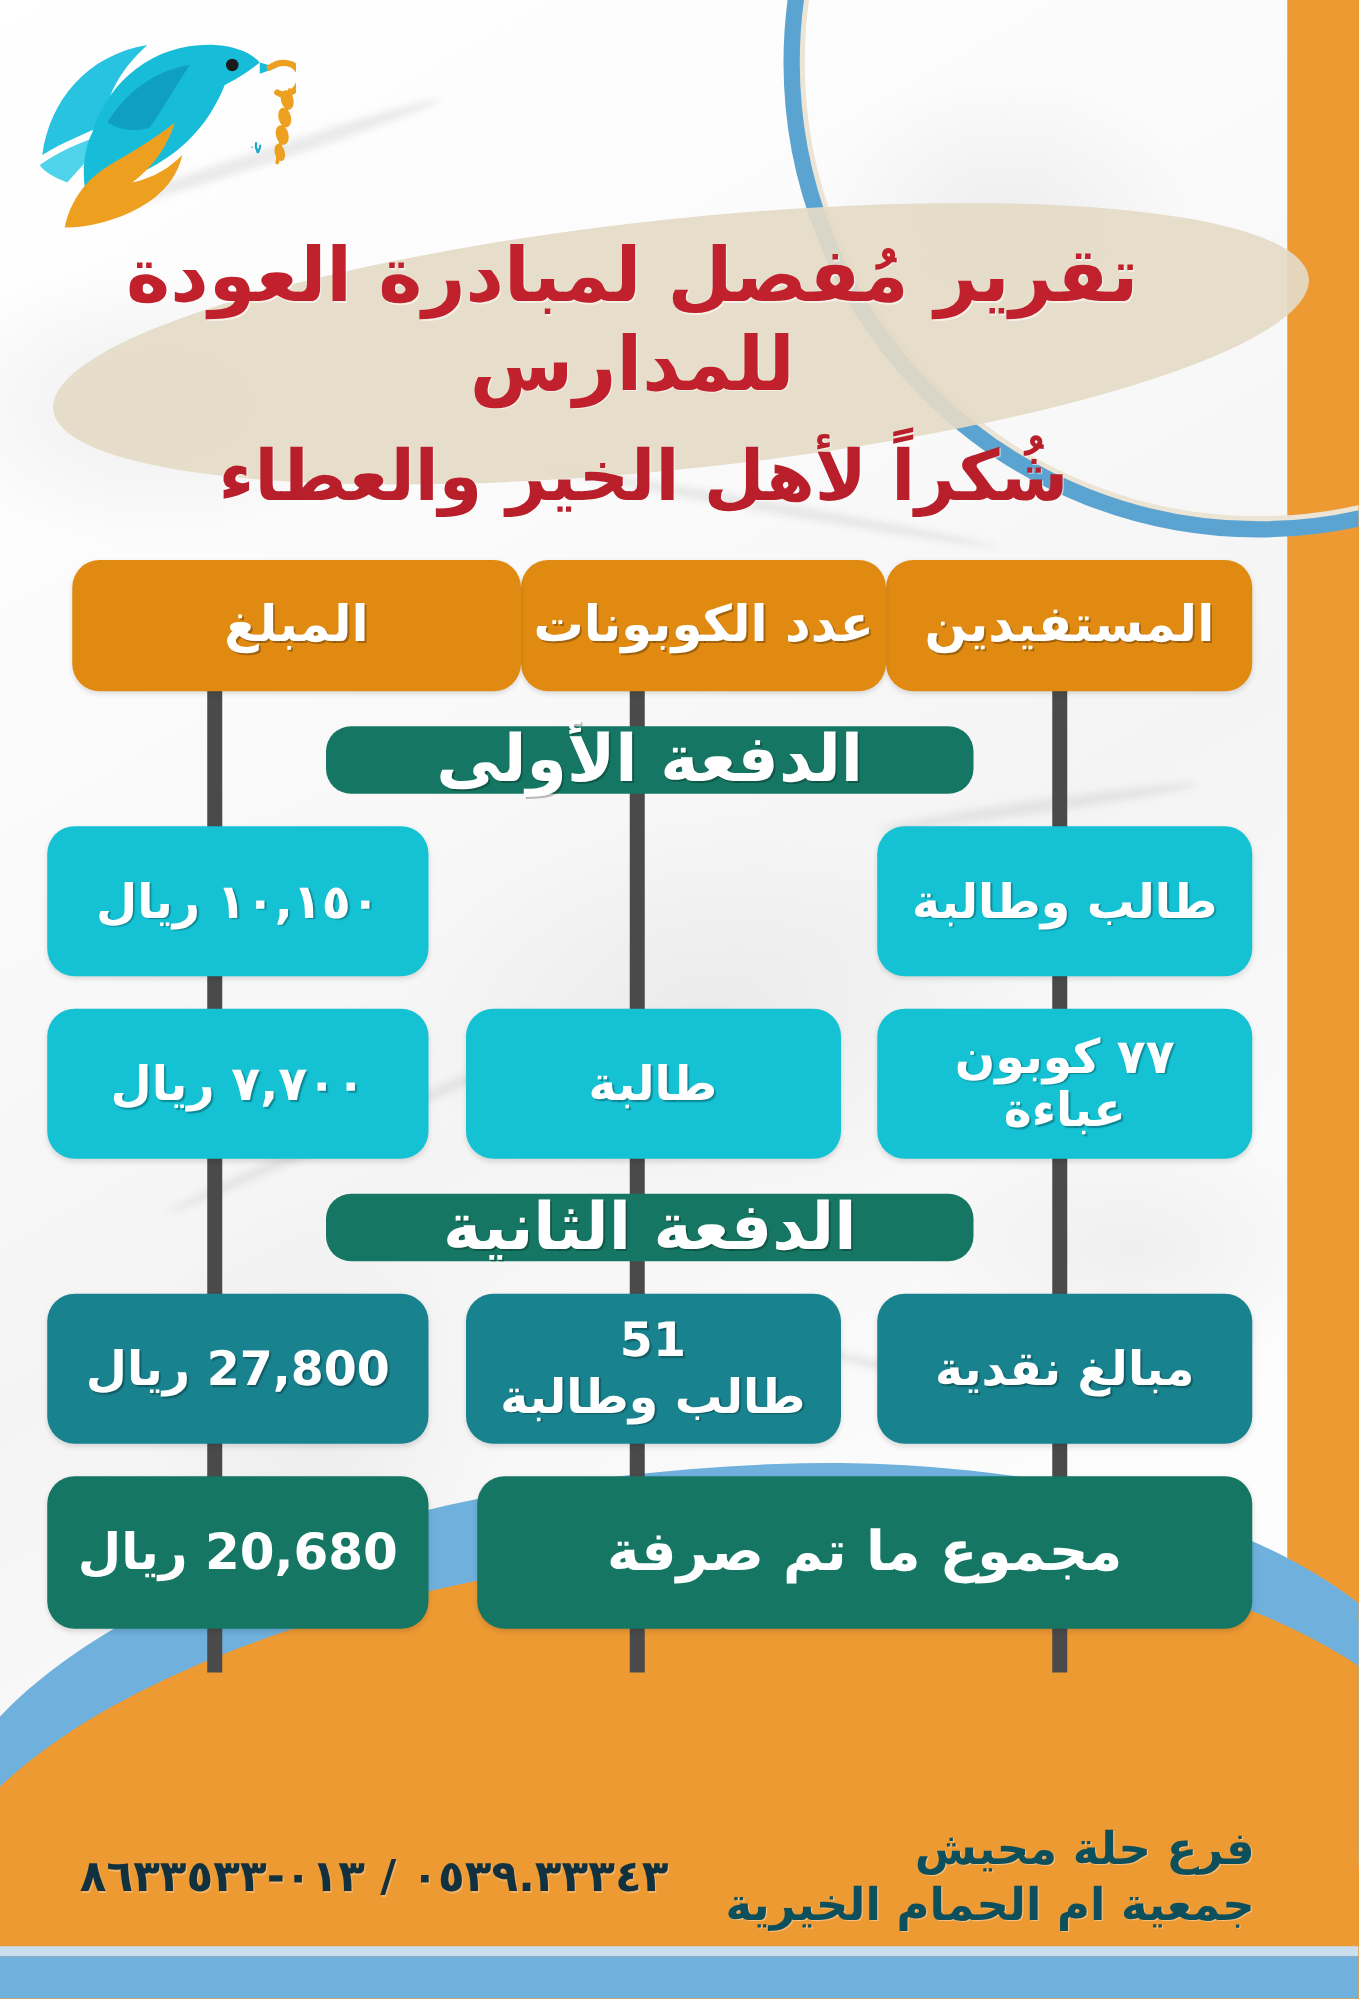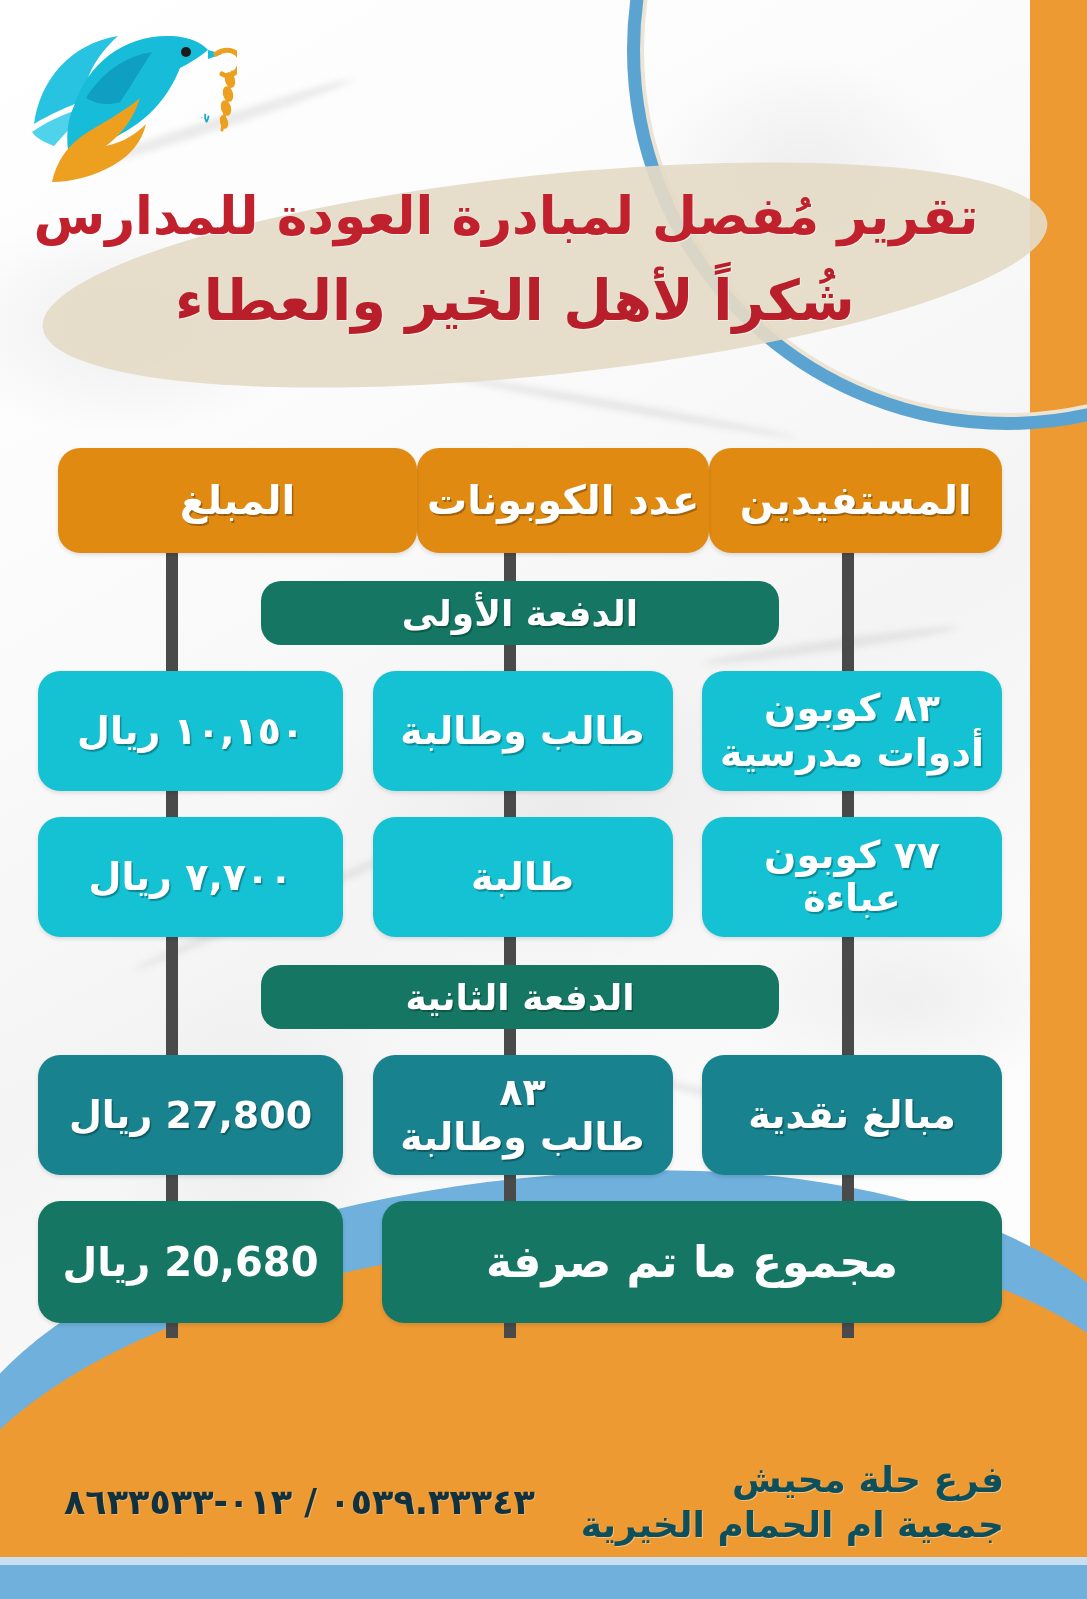--- a/index.html
+++ b/index.html
@@ -113,21 +113,21 @@
   }
 
   
   .titles {
     position:absolute;
     left:0; top:186px; width:1040px;
     z-index:25;
     text-align:center;
   }
   .title-1 {
-    font-size:52px; font-weight:bold; color:#c0212c;
+    font-size:60px; font-weight:bold; color:#c0212c;
     letter-spacing:0px; line-height:1.18;
     text-shadow:1px 1px 0 rgba(255,255,255,.55);
     padding-right:28px;
   }
   .title-2 {
     font-size:56px; font-weight:bold; color:#b81f2a;
     line-height:1.2; margin-top:20px;
     text-shadow:1px 1px 0 rgba(255,255,255,.55);
     padding-right:10px;
   }
@@ -176,25 +176,25 @@
     text-shadow:1.5px 1.5px 0 rgba(0,0,0,.28);
   }
   .cell.hdr.c-coupons { width:300px; }
   .cell.hdr.c-benef   { width:300px; }
   .cell.hdr.c-amount  { width:368px;margin-left:20px; }
 
   
   .section-bar {
     position:relative;
     margin:28px auto 0;
-    width:518px; height:64px;
+    width:518px; height:54px;
     background:#157763;
     border-radius:20px;
     display:flex; align-items:center; justify-content:center;
-    color:#fff; font-weight:bold; font-size:36px;
+    color:#fff; font-weight:bold; font-size:52px;
     text-shadow:1.5px 1.5px 0 rgba(0,0,0,.25);
     z-index:24;
   }
 
   
   .data-row { margin-top:26px; }
   .cell.data {
     height:120px;
     font-size:38px;
     text-shadow:1.5px 1.5px 1px rgba(0,0,0,.30);
@@ -318,43 +318,37 @@
 
     <div class="row hdr-row">
       <div class="cell hdr c-benef">المستفيدين</div>
       <div class="cell hdr c-coupons">عدد الكوبونات</div>
       <div class="cell hdr c-amount">المبلغ</div>
     </div>
 
     <div class="section-bar">الدفعة الأولى</div>
 
     <div class="row data-row">
-      <div class="cell data cyan c-coupons">
-        <span class="stack">
-          <span>٨٣ كوبون</span>
-          <span>أدوات مدرسية</span>
-        </span>
-      </div>
       <div class="cell data cyan c-benef">طالب وطالبة</div>
       <div class="cell data cyan c-amount">١٠,١٥٠  ريال</div>
     </div>
 
     <div class="row data-row">
       <div class="cell data cyan c-coupons">٧٧ كوبون عباءة</div>
       <div class="cell data cyan c-benef">طالبة</div>
       <div class="cell data cyan c-amount">٧,٧٠٠  ريال</div>
     </div>
 
     <div class="section-bar">الدفعة الثانية</div>
 
     <div class="row data-row">
       <div class="cell data teal c-coupons">مبالغ نقدية</div>
       <div class="cell data teal c-benef">
         <span class="stack">
-          <span>٨٣</span>
+          <span>51</span>
           <span>طالب وطالبة</span>
         </span>
       </div>
       <div class="cell data teal c-amount">27,800 ريال</div>
     </div>
 
     <div class="row total-row">
       <div class="cell total-label">مجموع ما تم صرفة</div>
       <div class="cell total-amount">20,680 ريال</div>
     </div>

